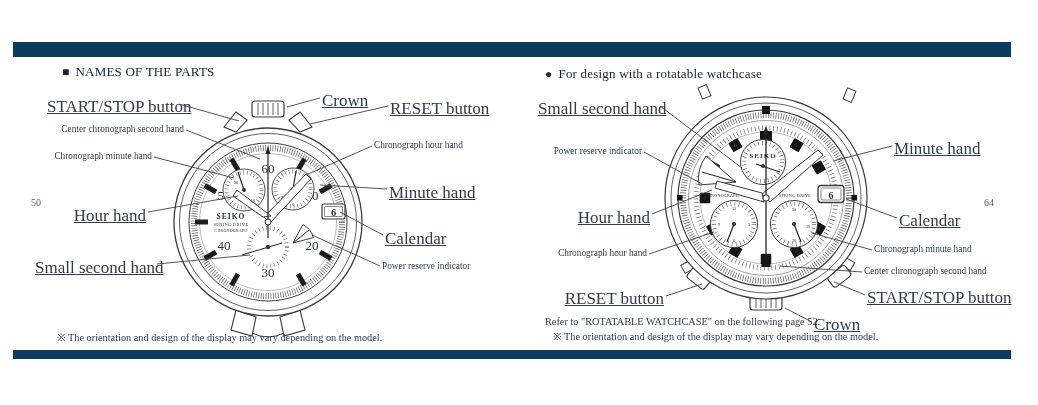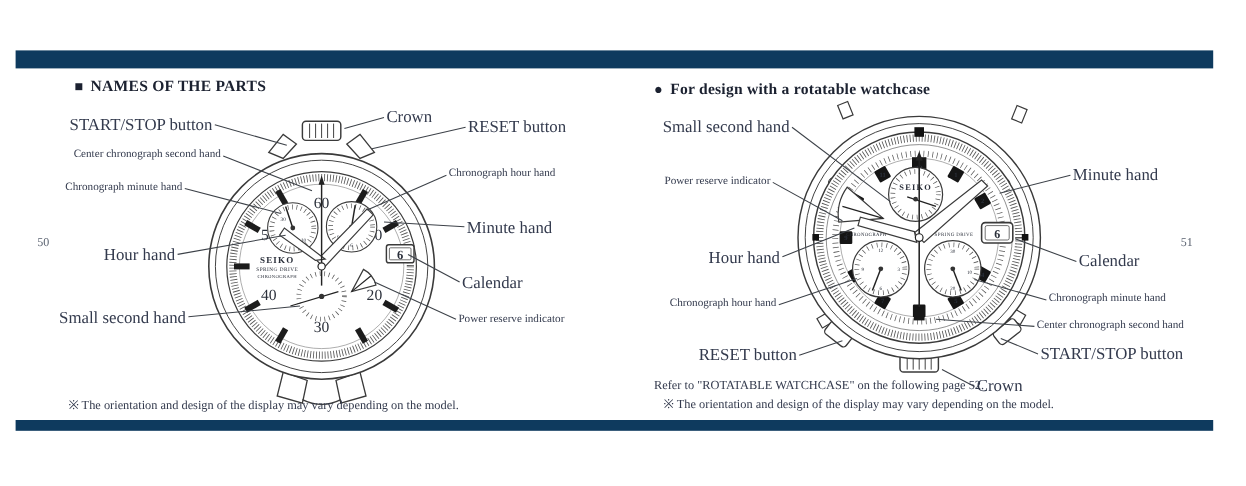--- a/index.html
+++ b/index.html
@@ -7,42 +7,42 @@
     width:1038px; height:405px; position:relative; overflow:hidden;
     background:#ffffff;
     font-family:"Liberation Serif", serif;
     color:#333a4d;
   }
   .bar { position:absolute; left:13px; width:998px; background:#0e3a5e; }
   .bar.top { top:42px; height:15px; }
   .bar.bottom { top:350px; height:9px; }
   .pagenum { position:absolute; font-size:10px; color:#5a6270; }
   .heading {
-    position:absolute; font-weight:bold; font-size:13px; color:#1b2130;
+    position:absolute; font-weight:normal; font-size:13px; color:#1b2130;
     white-space:nowrap; letter-spacing:0.2px;
   }
   .heading .bullet { margin-right:6px; font-size:12px; }
   .lbl { position:absolute; white-space:nowrap; color:#333a4d; line-height:1.15; }
-  .lbl.lg { font-size:14px; }
+  .lbl.lg { font-size:17px;text-decoration:underline; }
   .lbl.sm { font-size:9.3px; }
   .lbl.ra { text-align:right; }
   .note { position:absolute; font-size:10.3px; color:#333a4d; white-space:nowrap; }
   svg { position:absolute; left:0; top:0; }
   svg text { font-family:"Liberation Serif", serif; fill:#2a2f3a; }
   .ln { stroke:#3c4148; stroke-width:0.9; }
   .case { fill:#ffffff; stroke:#3a3a3a; }
 </style>
 </head>
 <body>
 
 <div class="bar top"></div>
 <div class="bar bottom"></div>
 
 <div class="pagenum" style="left:31px;top:197px">50</div>
-<div class="pagenum" style="left:984px;top:197px">51</div>
+<div class="pagenum" style="left:984px;top:197px">64</div>
 
 <svg width="1038" height="405" viewBox="0 0 1038 405">
 
   <g>
 
     <path class="case" stroke-width="1.1" d="M224,127 L236,112 L247,120 L236,132 Z"></path>
     <path class="case" stroke-width="1.1" d="M312,127 L300,112 L289,120 L300,132 Z"></path>
     <rect class="case" stroke-width="1.2" x="252" y="101" width="32" height="16" rx="3"></rect>
     <g stroke="#3a3a3a" stroke-width="0.8">
       <line x1="258" y1="103" x2="258" y2="115"></line>

